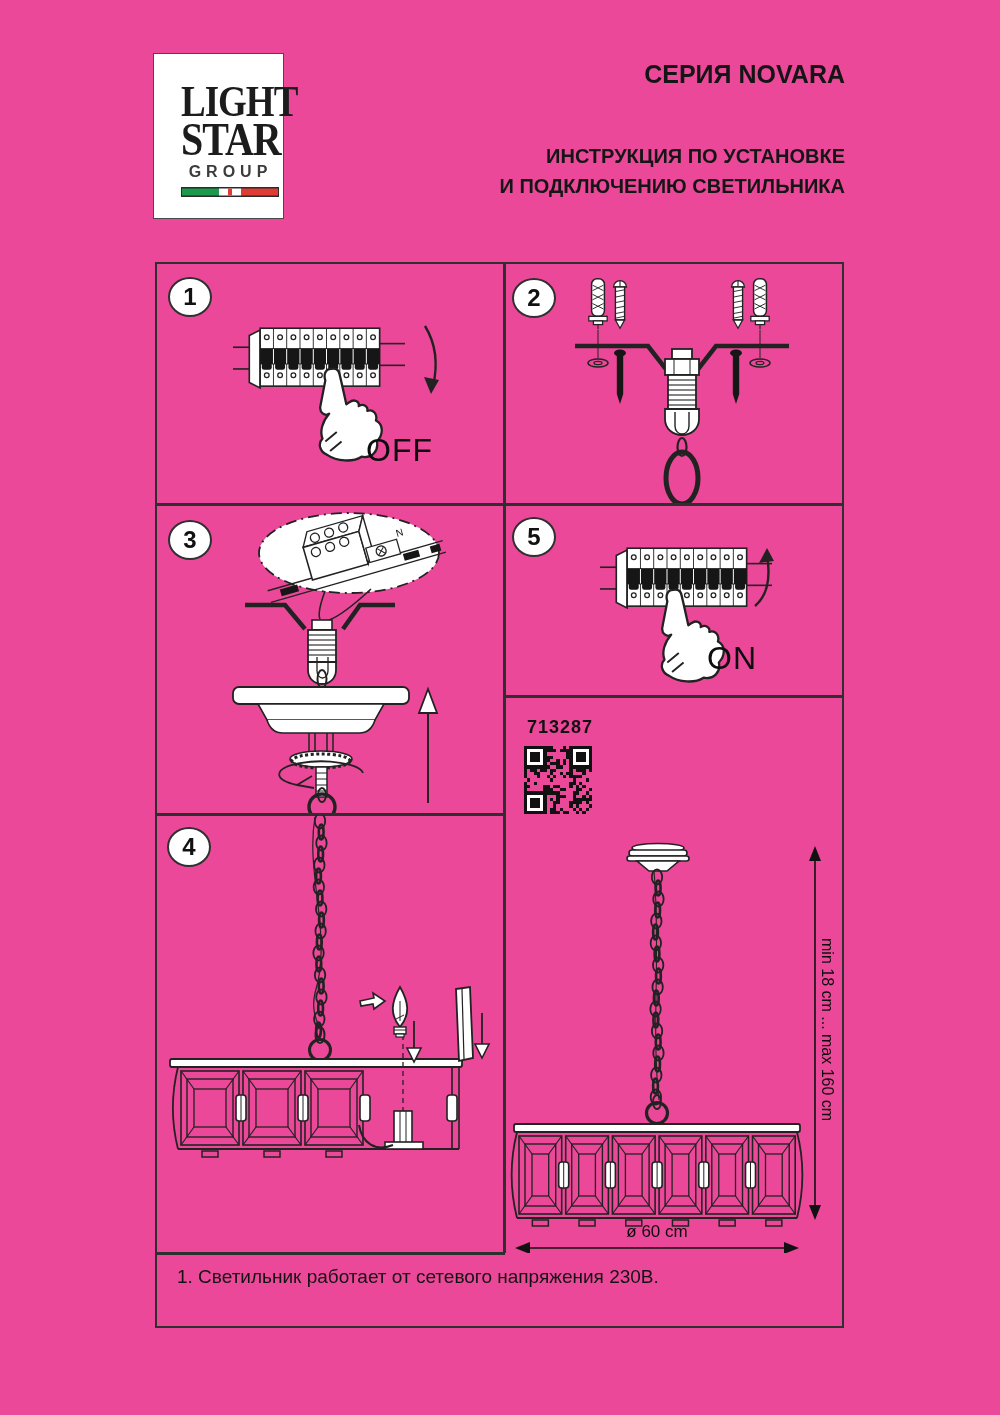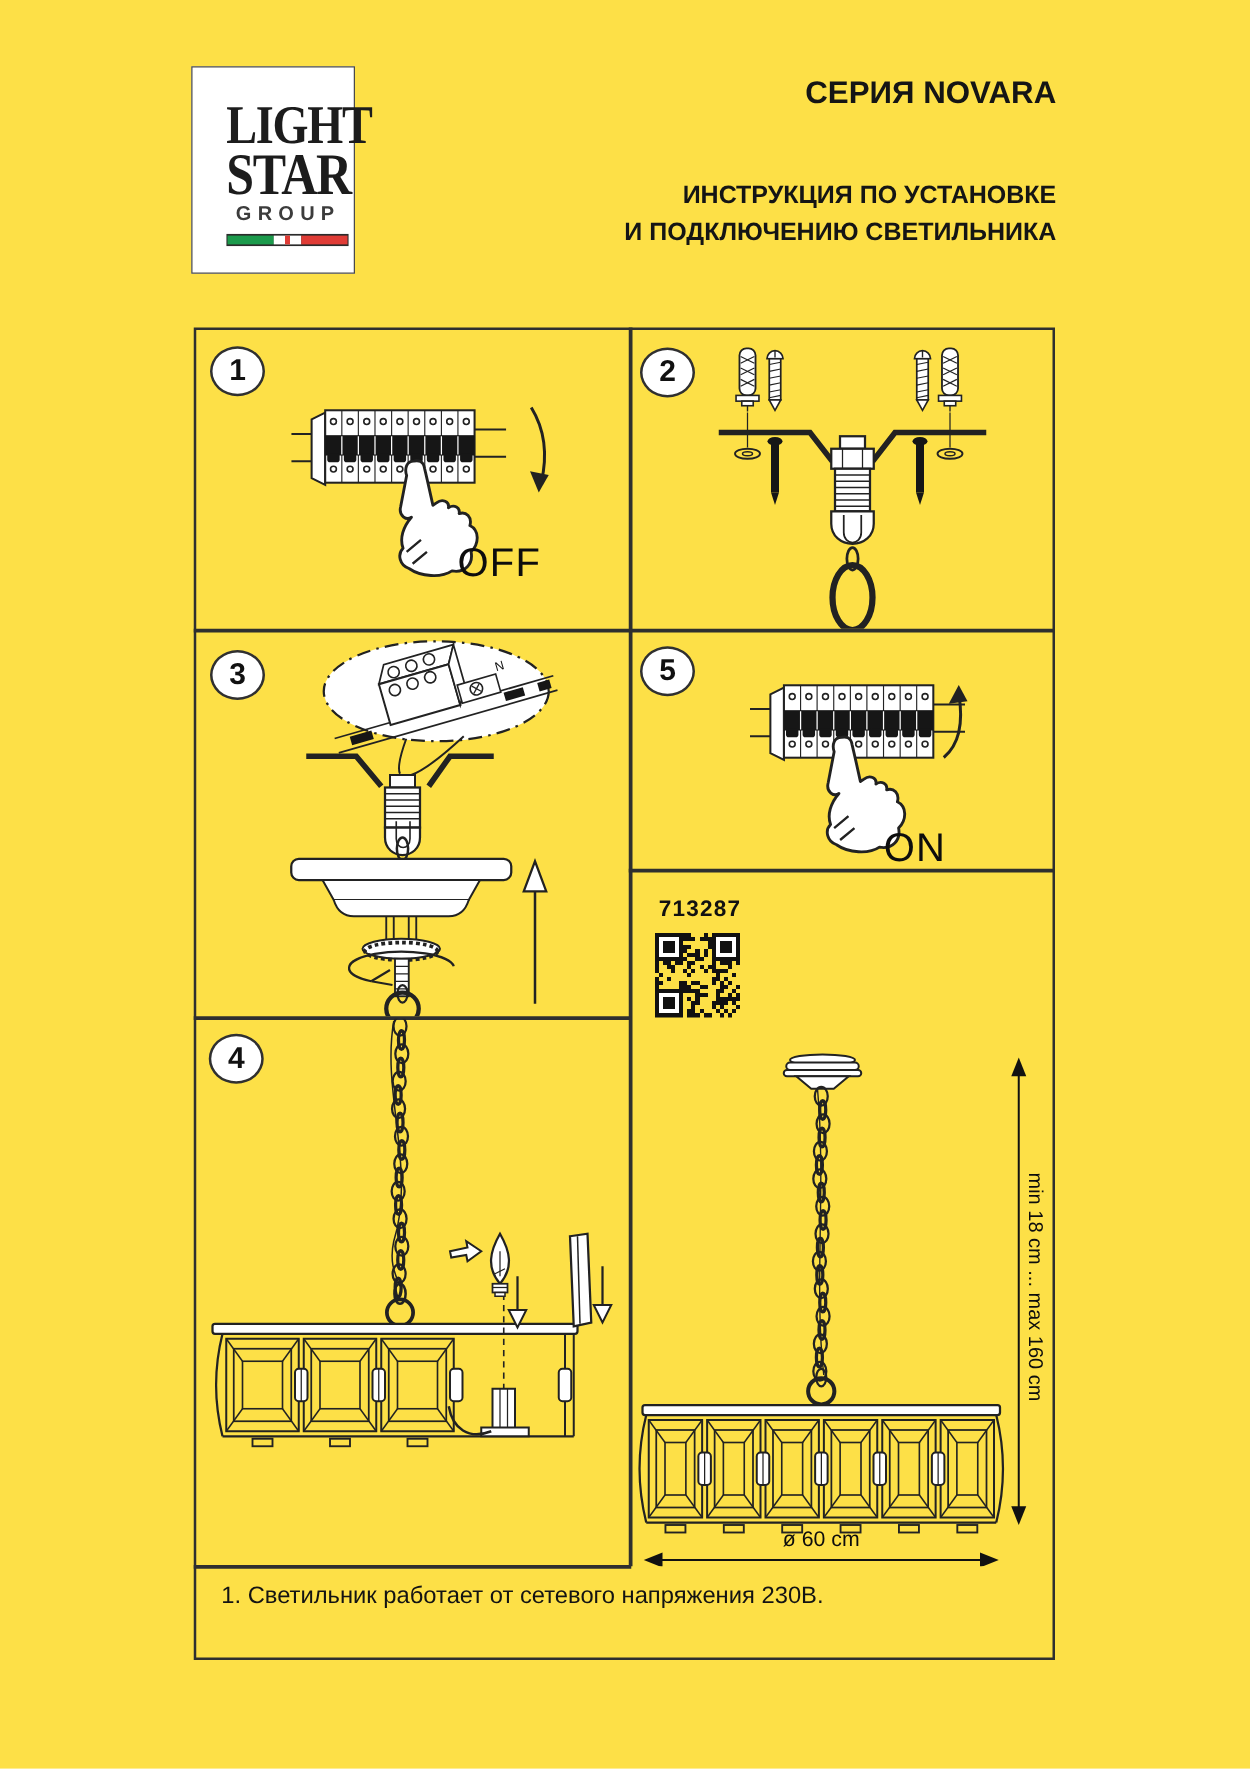--- a/index.html
+++ b/index.html
@@ -1,16 +1,16 @@
 <!DOCTYPE html>
 <html><head>
 <meta charset="utf-8">
 <style>
   html,body{margin:0;padding:0;background:#fff;}
-  .page{position:relative;width:1000px;height:1415px;background:#fde047;
+  .page{position:relative;width:1000px;height:1415px;background:#ec4899;
         font-family:"Liberation Sans",sans-serif;color:#111;overflow:hidden;}
   .abs{position:absolute;}
   
   .logo-box{left:153px;top:53px;width:129px;height:164px;border:1.5px solid #4a4a4a;background:#fff;}
   .logo-inner{position:absolute;left:27px;top:0;width:99px;height:100%;text-align:center;}
   .logo-light,.logo-star{font-family:"Liberation Serif",serif;font-weight:bold;color:#1c1c1c;
         letter-spacing:-1px;transform:scale(1.0,1.18);transform-origin:center top;line-height:1;}
   .logo-light{position:absolute;left:0;width:100%;top:25px;font-size:37px;}
   .logo-star{position:absolute;left:0;width:100%;top:62px;font-size:40px;}
   .logo-group{position:absolute;left:0;width:100%;top:109px;font-size:16px;letter-spacing:5px;
@@ -393,21 +393,21 @@
   </svg>
 
   <svg class="abs" style="left:503px;top:503px" width="340" height="192" viewBox="0 0 340 192">
     <use href="#sym-breaker" x="97" y="38" width="172" height="76"></use>
     <use href="#sym-hand" x="146" y="85" width="92" height="105"></use>
     <g>
       <path d="M252,103 Q270,88 264,52" fill="none" stroke="#222" stroke-width="2.4"></path>
       <polygon points="264,45 256,60 271,58" fill="#222"></polygon>
     </g>
   </svg>
-  <div class="abs biglabel" style="left:707px;top:660px">ON</div>
+  <div class="abs biglabel" style="left:707px;top:640px">ON</div>
 
   <div class="abs article" style="left:527px;top:717px">713287</div>
   <svg class="abs" style="left:524px;top:746px" width="68" height="68" viewBox="0 0 68 68" shape-rendering="crispEdges">
       <rect x="22.666666666666668" y="0" width="3.238095238095238" height="3.238095238095238" fill="#111"></rect>
       <rect x="25.904761904761905" y="0" width="3.238095238095238" height="3.238095238095238" fill="#111"></rect>
       <rect x="38.85714285714286" y="0" width="3.238095238095238" height="3.238095238095238" fill="#111"></rect>
       <rect x="22.666666666666668" y="3.238095238095238" width="3.238095238095238" height="3.238095238095238" fill="#111"></rect>
       <rect x="25.904761904761905" y="3.238095238095238" width="3.238095238095238" height="3.238095238095238" fill="#111"></rect>
       <rect x="29.142857142857142" y="3.238095238095238" width="3.238095238095238" height="3.238095238095238" fill="#111"></rect>
       <rect x="35.61904761904762" y="3.238095238095238" width="3.238095238095238" height="3.238095238095238" fill="#111"></rect>

